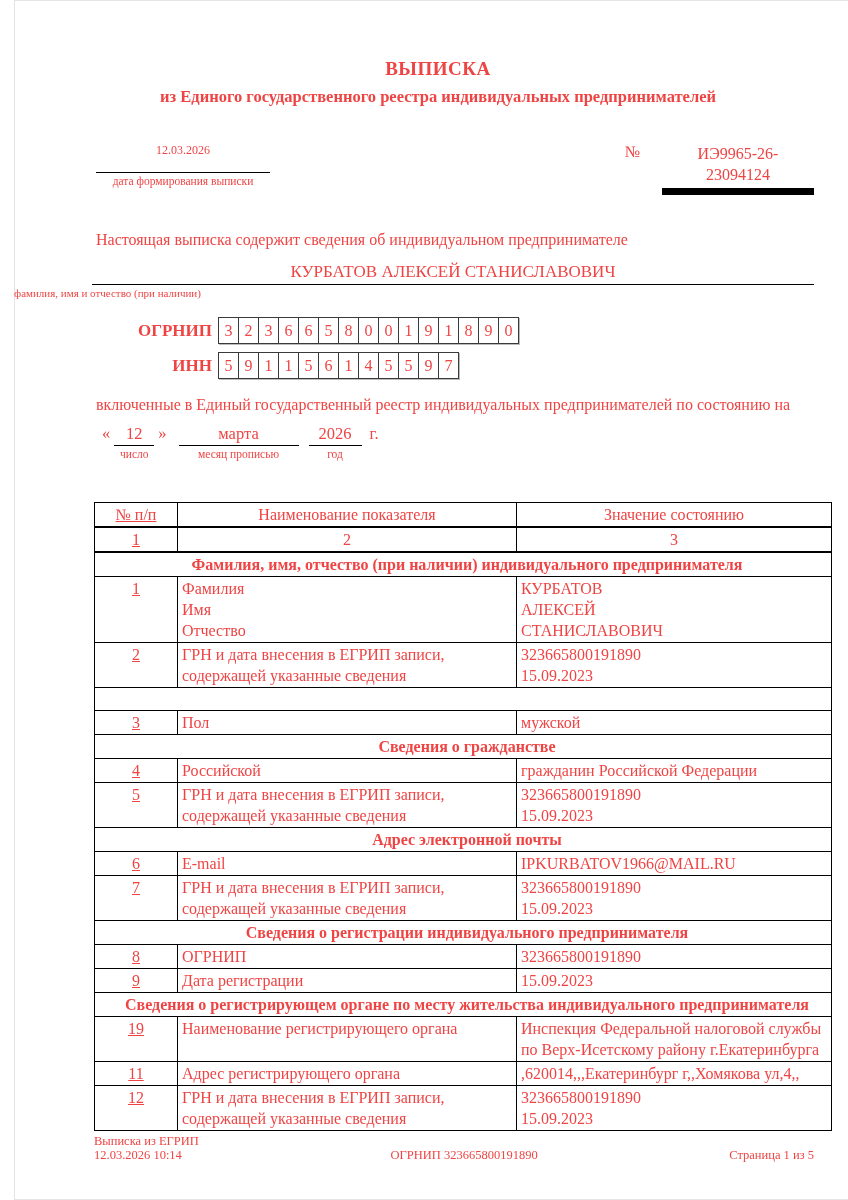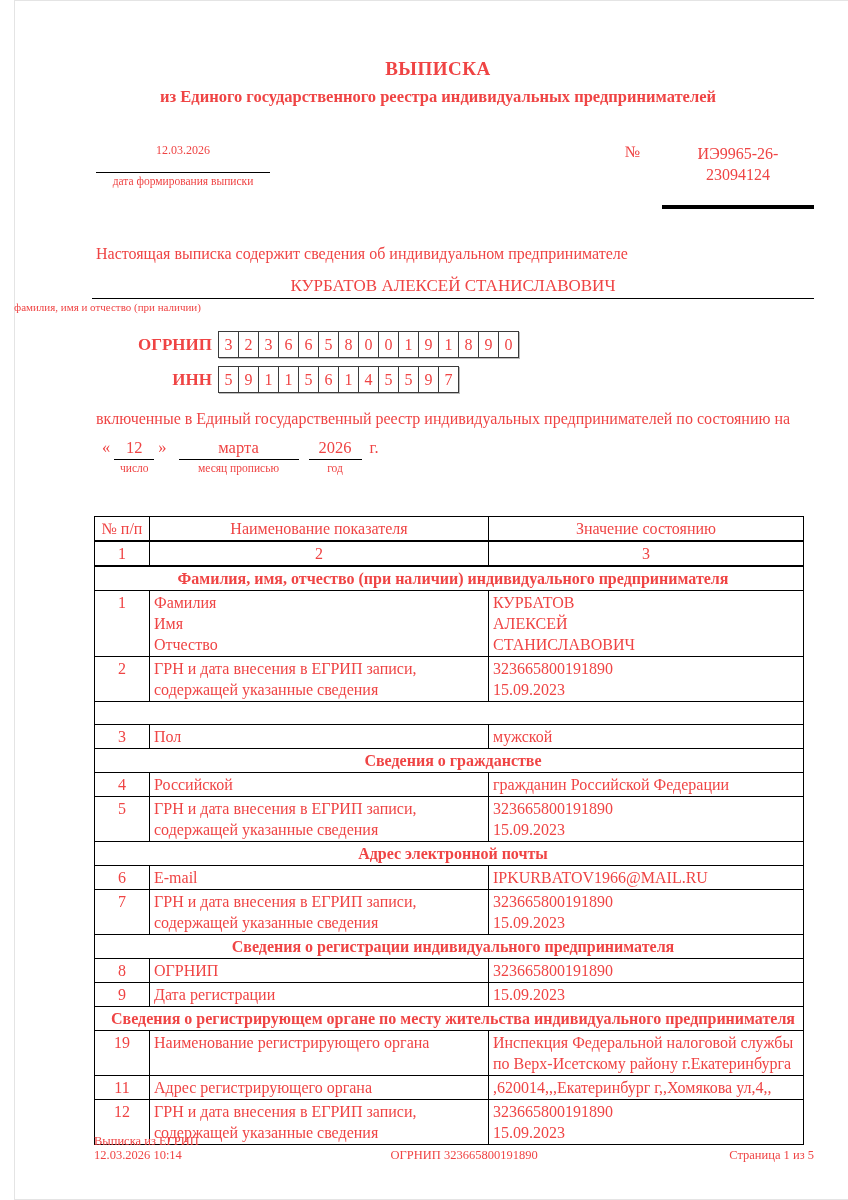--- a/index.html
+++ b/index.html
@@ -16,21 +16,21 @@
   }
   .doc-title{margin-top:58px;text-align:center;font-size:19px;font-weight:bold;letter-spacing:.5px;}
   .doc-subtitle{margin-top:7px;text-align:center;font-size:16.5px;font-weight:bold;}
 
   .hdr-row{display:flex;justify-content:space-between;margin:36px 48px 0 82px;}
   .date-block{width:174px;text-align:center;}
   .date-value{font-size:12px;padding-bottom:14px;border-bottom:1px solid #000;}
   .small-label{font-size:11.5px;padding-top:2px;}
   .num-block{display:flex;align-items:flex-start;}
   .num-sign{font-size:16px;margin-right:22px;}
-  .num-value{width:152px;text-align:center;font-size:16px;white-space:pre-line;line-height:21px;border-bottom:4px solid #000000;padding-bottom:20px;}
+  .num-value{width:152px;text-align:center;font-size:16px;white-space:pre-line;line-height:21px;border-bottom:7px solid #000000;padding-bottom:3px;}
 
   .intro{margin:36px 60px 0 82px;font-size:16px;}
   .name-block{margin:13px 48px 0 78px;text-align:center;border-bottom:1px solid #000;}
   .name-value{font-size:17px;padding-bottom:2px;}
   .name-label{font-size:11px;padding-top:2px;}
 
   .code-row{display:flex;align-items:center;margin-top:18px;}
   .code-row.inn{margin-top:8px;}
   .code-label{width:198px;text-align:right;font-weight:bold;font-size:17px;padding-right:6px;}
   .boxes{display:flex;}
@@ -49,21 +49,21 @@
   .blank-col.day{min-width:40px;}
   .blank-col.month{min-width:120px;margin-left:8px;}
   .blank-col.year{min-width:52px;margin-left:10px;}
   .g-suffix{margin-left:8px;}
 
   table.main{
     margin:42px 0 0 80px;width:690px;border-collapse:collapse;
     font-size:16px;line-height:21px;table-layout:fixed;
   }
   table.main td{border:1px solid #000;padding:1px 4px;vertical-align:top;white-space:pre-line;}
-  table.main .c-num{width:46px;text-align:center;padding:1px 4px;}
+  table.main .c-num{width:46px;text-align:center;padding:1px 18px;text-decoration:underline;}
   table.main .c-name{width:330px;}
   table.main .c-val{width:306px;}
   tr.hdr td{text-align:center;font-weight:normal;}
   tr.hdr td{border-bottom:2px solid #000;}
   tr.colnum td{text-align:center;border-bottom:2px solid #000;}
   tr.section td{text-align:center;font-weight:bold;padding-left:12px;}
   tr.emptyrow td{height:20px;}
 
   .footer{position:absolute;left:80px;right:48px;top:1134px;display:flex;justify-content:space-between;align-items:flex-end;font-size:12.5px;line-height:14px;}
   .footer .center,.footer .right{padding-bottom:0;}

